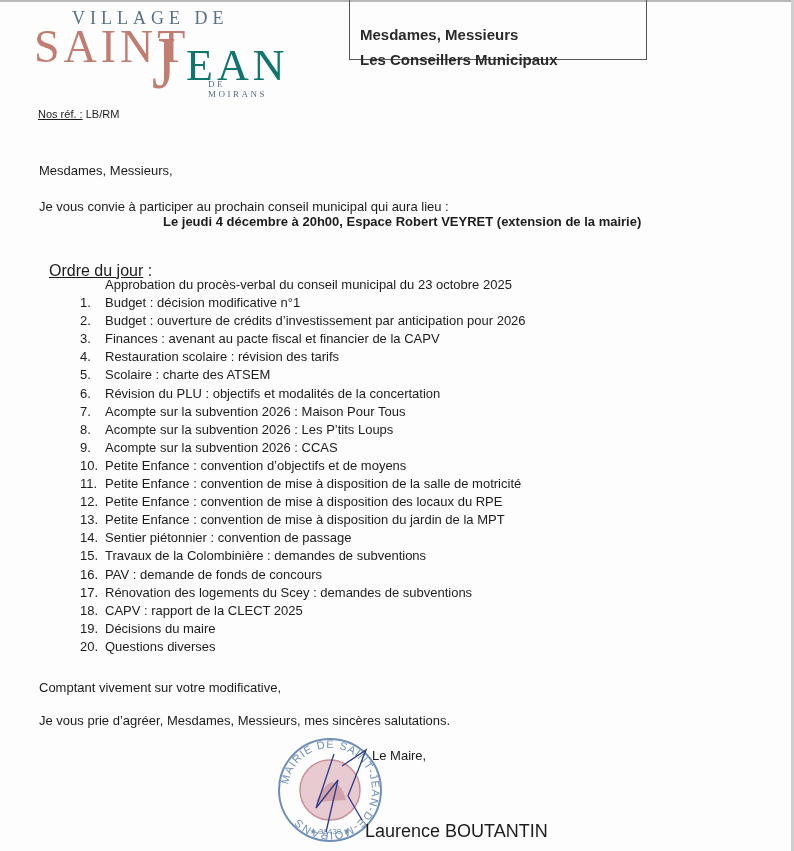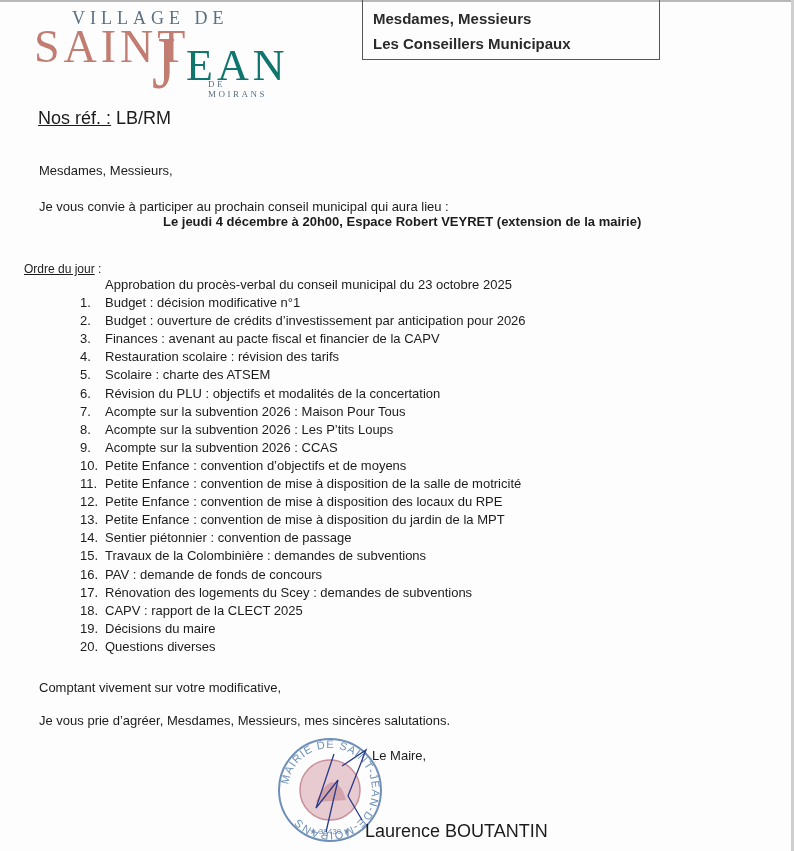--- a/index.html
+++ b/index.html
@@ -16,35 +16,35 @@
   
   .logo { position: absolute; left: 34px; top: 6px; width: 230px; height: 85px; }
   .logo .village { position: absolute; left: 38px; top: 2px; font-family: "Liberation Serif", serif; font-size: 18px; letter-spacing: 5px; color: #5a7184; }
   .logo .saint { position: absolute; left: 0; top: 14px; font-family: "Liberation Serif", serif; font-size: 46px; letter-spacing: 4px; color: #c27d72; }
   .logo .jean-j { position: absolute; left: 118px; top: 14px; font-family: "Liberation Serif", serif; font-size: 60px; color: #c27d72; transform: scaleY(1.25); transform-origin: top; }
   .logo .jean-rest { position: absolute; left: 152px; top: 34px; font-family: "Liberation Serif", serif; font-size: 44px; letter-spacing: 4px; color: #0f766e; }
   .logo .moirans { position: absolute; left: 174px; top: 73px; font-family: "Liberation Serif", serif; font-size: 9px; letter-spacing: 2.5px; color: #5a7184; }
 
   
   .recipient-box {
-    position: absolute; left: 362px; top: 0; width: 298px; height: 60px;
+    position: absolute; left: 349px; top: 0; width: 298px; height: 60px;
     border: 1px solid #555; border-top: none; box-sizing: border-box;
-    padding: 6px 0 0 10px;
+    padding: 22px 0 0 10px;
   }
   .recipient-box .line { font-weight: bold; font-size: 15px; line-height: 25px; color: #2a2a2a; }
 
   .place-date { position: absolute; left: 361px; top: 69px; font-size: 13px; line-height: 19px; }
 
-  .ref { position: absolute; left: 38px; top: 108px; font-size: 18px; }
+  .ref { position: absolute; left: 38px; top: 108px; font-size: 11px; }
   .ref .ref-label { text-decoration: underline; }
 
   .text { position: absolute; font-size: 13px; white-space: nowrap; }
   .bold { font-weight: bold; }
 
-  .agenda-title { position: absolute; left: 24px; top: 262px; font-size: 12px; }
+  .agenda-title { position: absolute; left: 49px; top: 262px; font-size: 16px; }
   .agenda-title .u { text-decoration: underline; }
 
   .agenda-list { position: absolute; left: 80px; top: 276px; font-size: 13px; }
   .agenda-row { height: 18.1px; line-height: 18px; white-space: nowrap; position: relative; }
   .agenda-num { position: absolute; left: 0; width: 24px; }
   .agenda-label { position: absolute; left: 25px; }
   .agenda-pre { position: absolute; left: 25px; }
 
   
   .stamp { position: absolute; left: 276px; top: 736px; width: 108px; height: 108px; }

